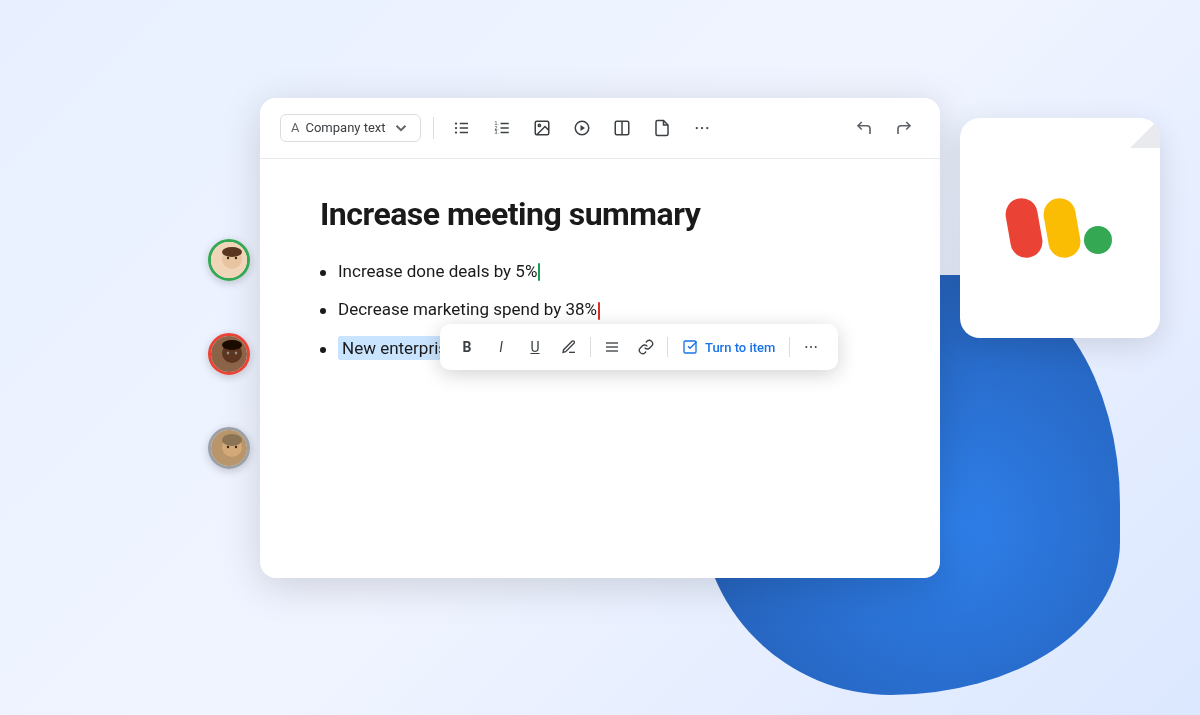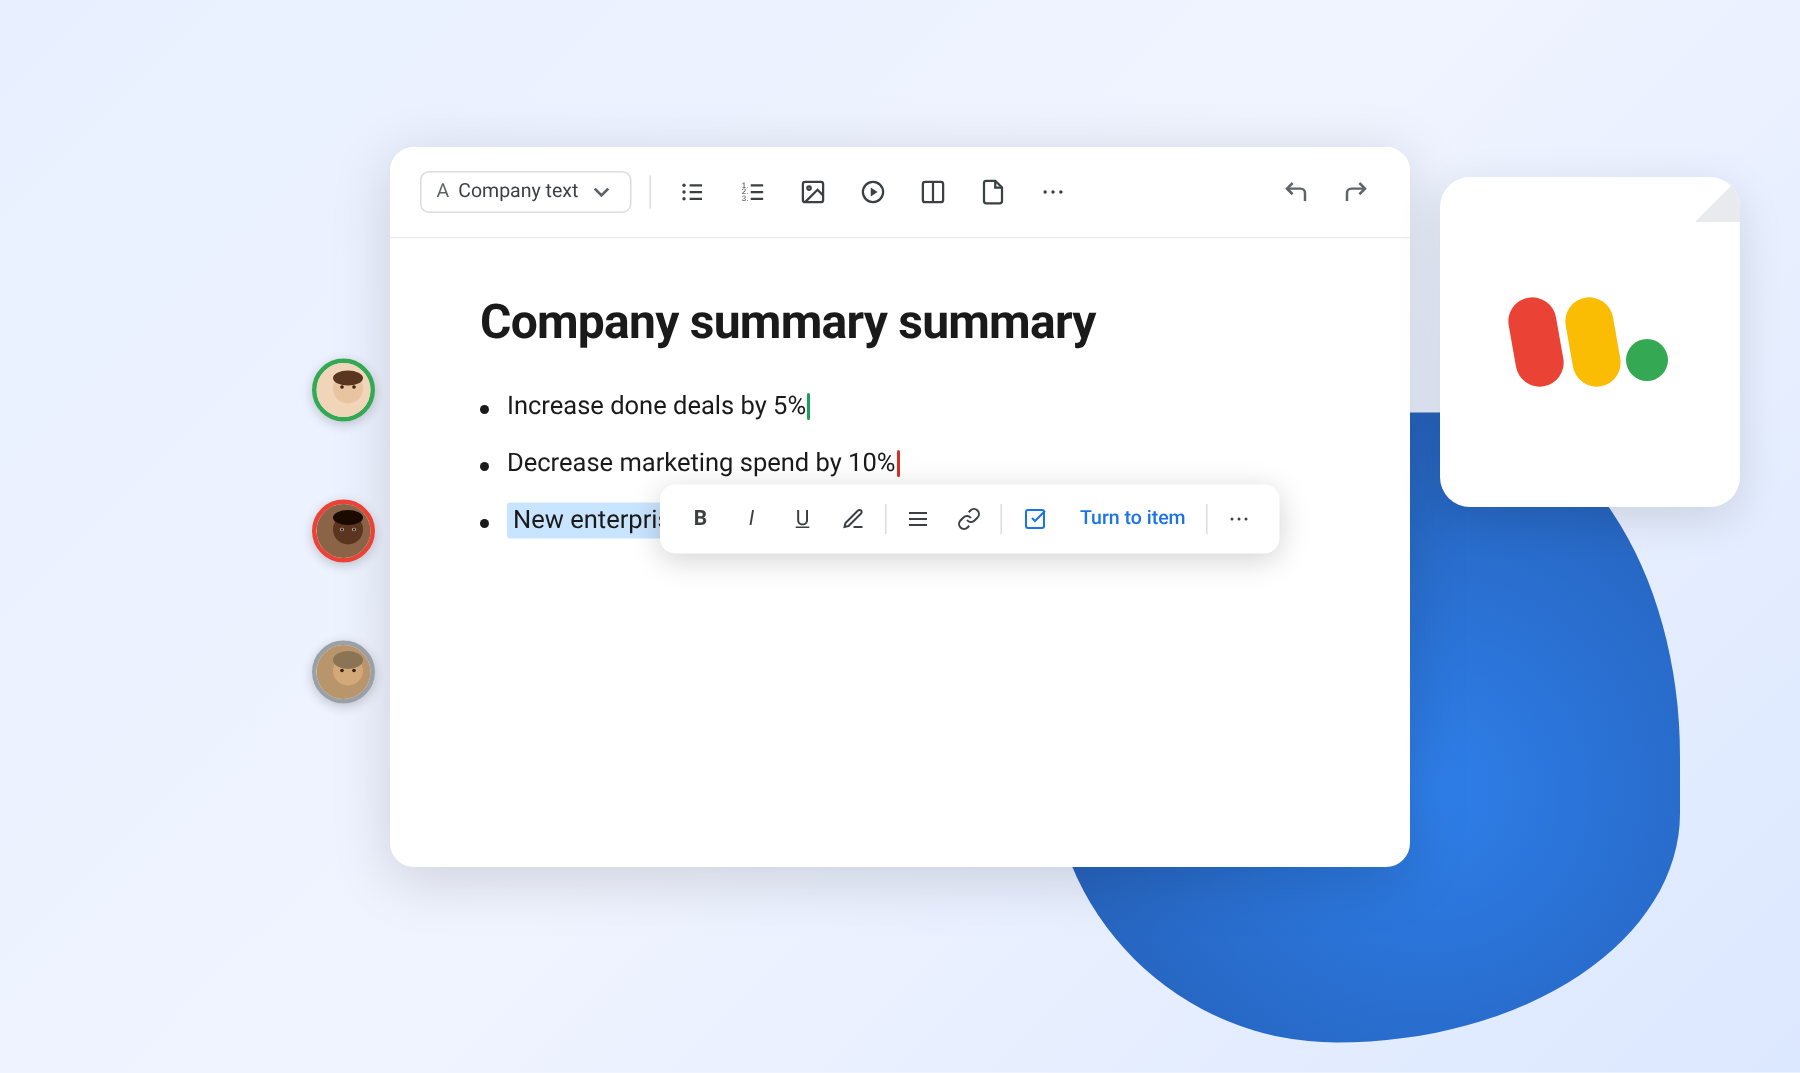--- a/index.html
+++ b/index.html
@@ -213,21 +213,21 @@
     .fmt-divider {
       width: 1px;
       height: 20px;
       background: #dadce0;
       margin: 0 2px;
     }
 
     .turn-to-item-btn {
       display: flex;
       align-items: center;
-      gap: 22px;
+      gap: 7px;
       padding: 4px 8px;
       border-radius: 6px;
       cursor: pointer;
       font-size: 13px;
       color: #1a73e8;
       font-weight: 500;
       transition: background 0.1s;
     }
 
     
@@ -466,35 +466,35 @@
             <circle cx="21" cy="17" r="10" fill="#d4a97a"></circle>
 
             <ellipse cx="21" cy="10" rx="10" ry="6" fill="#8b7355"></ellipse>
 
             <circle cx="17" cy="17" r="1.2" fill="#3a2010"></circle>
             <circle cx="25" cy="17" r="1.2" fill="#3a2010"></circle>
           </svg>
         </div>
       </div>
 
-      <h1 class="doc-title">Company summary summary</h1>
+      <h1 class="doc-title">Increase meeting summary</h1>
 
       <ul class="bullet-list">
 
         <li class="bullet-item">
           <span class="bullet-dot"></span>
           <span class="bullet-text">
             <span>Increase done deals by 5%</span><span class="cursor-green"></span>
           </span>
         </li>
 
         <li class="bullet-item">
           <span class="bullet-dot"></span>
           <span class="bullet-text">
-            <span>Decrease marketing spend by 10%</span><span class="cursor-red"></span>
+            <span>Decrease marketing spend by 38%</span><span class="cursor-red"></span>
           </span>
         </li>
 
         <li class="bullet-item bullet-item-selected">
           <span class="bullet-dot"></span>
           <span class="bullet-text">
             <span class="bullet-text-highlight">New enterprise accounts</span><span style="display:inline-block;width:2px;height:18px;background:#1a73e8;margin-left:1px;vertical-align:middle;border-radius:1px;"></span>
             
             <span style="position:absolute;left:340px;top:-8px;">
               <svg width="22" height="26" viewBox="0 0 22 26">

